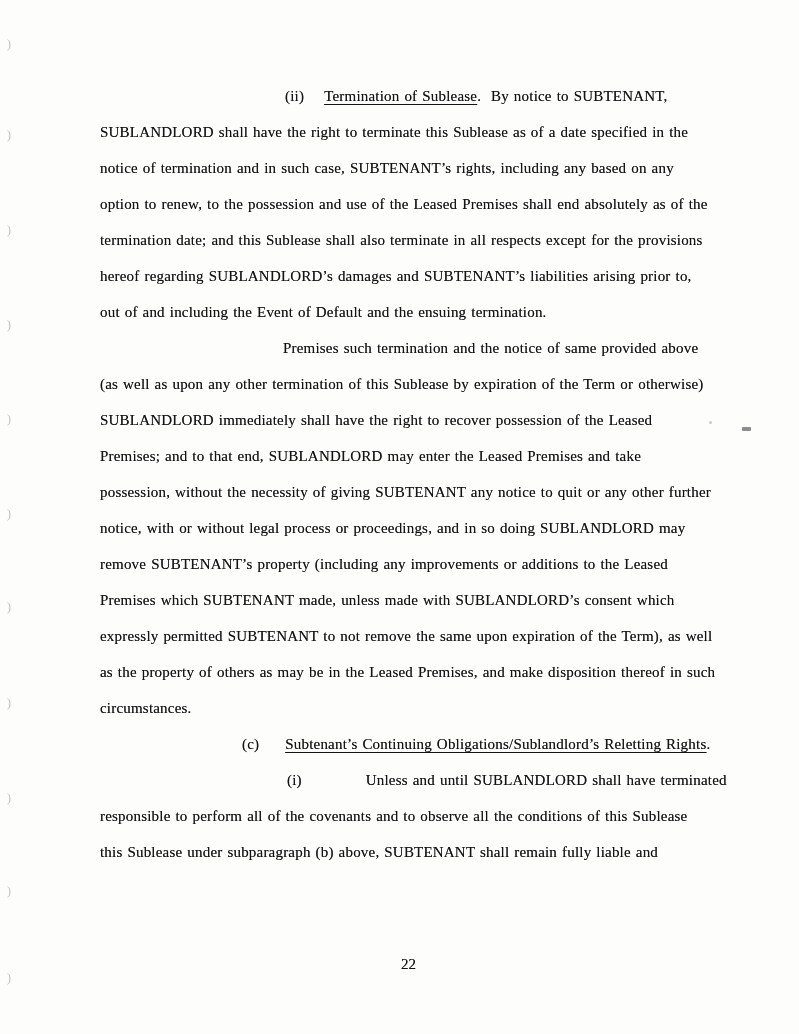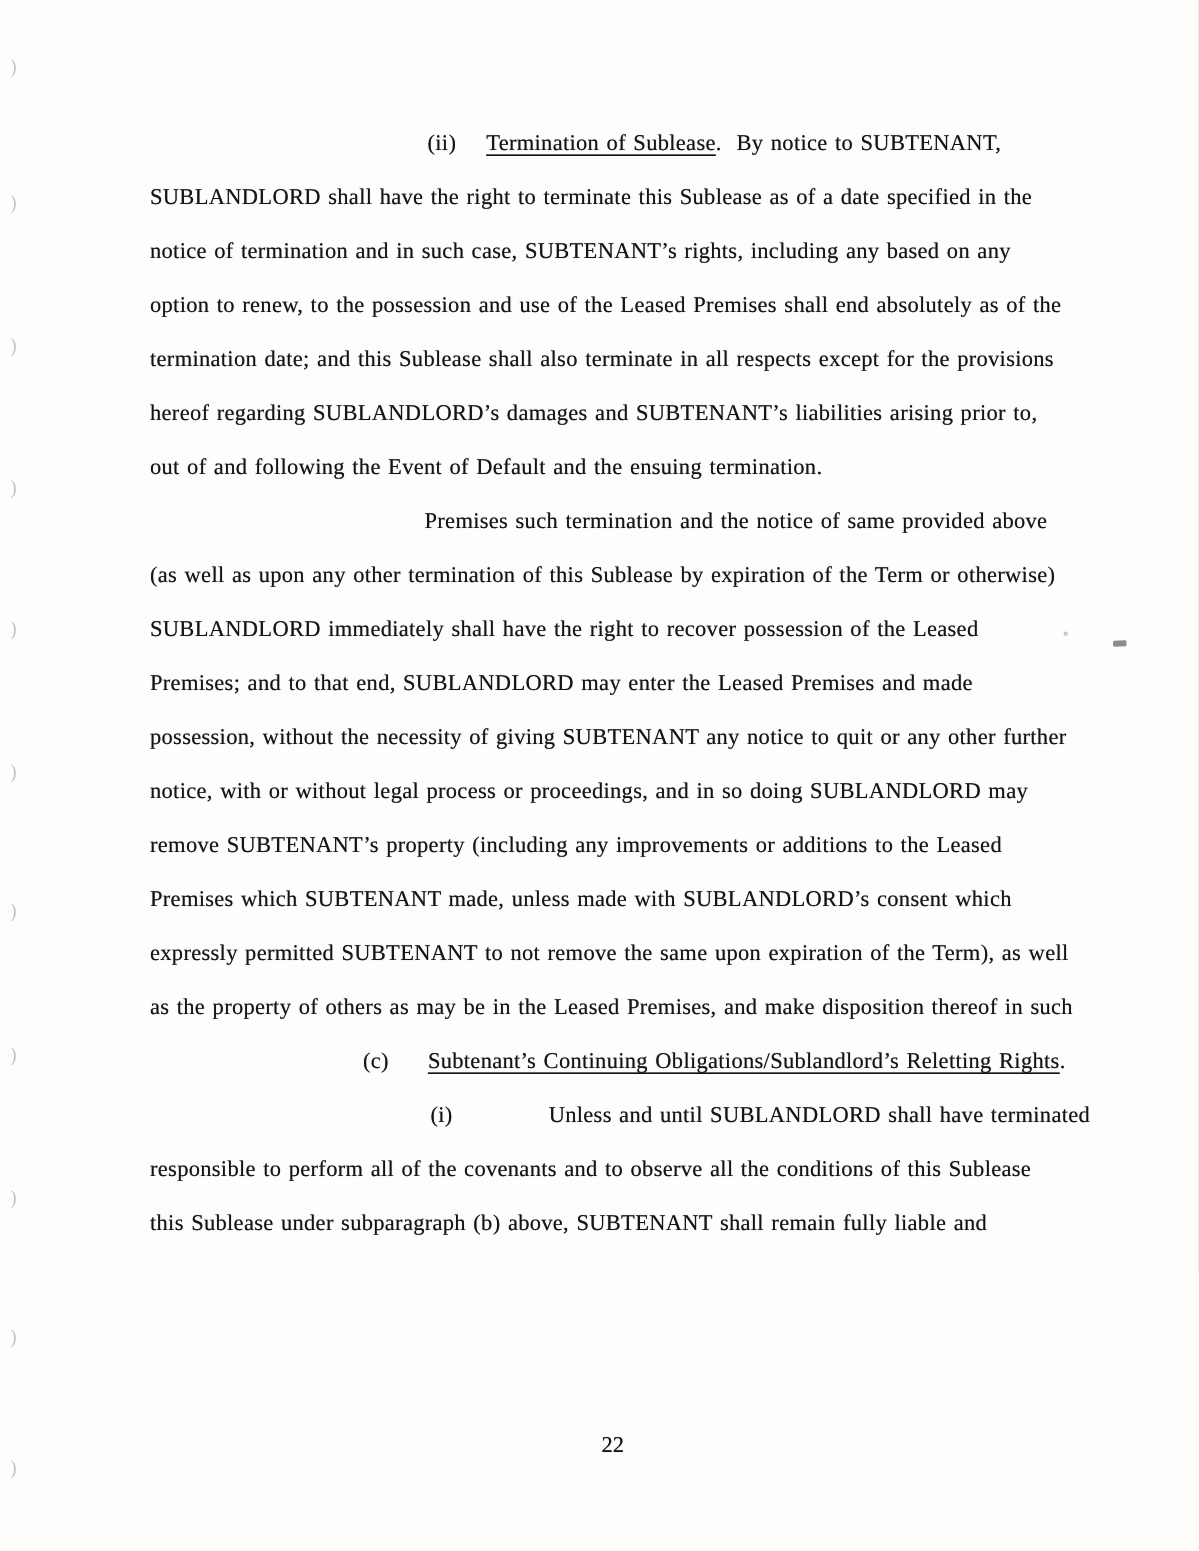--- a/index.html
+++ b/index.html
@@ -78,31 +78,32 @@
 <body>
 
 <div class="page">
   <div class="text-block">
       <div class="line" style="padding-left: 185px;"><span class="seg">(ii)</span><span class="seg underline" style="margin-left: 20px;">Termination of Sublease</span><span class="seg">.  By notice to SUBTENANT,</span></div>
       <div class="line"><span class="seg">SUBLANDLORD shall have the right to terminate this Sublease as of a date specified in the</span></div>
       <div class="line"><span class="seg">notice of termination and in such case, SUBTENANT’s rights, including any based on any</span></div>
       <div class="line"><span class="seg">option to renew, to the possession and use of the Leased Premises shall end absolutely as of the</span></div>
       <div class="line"><span class="seg">termination date; and this Sublease shall also terminate in all respects except for the provisions</span></div>
       <div class="line"><span class="seg">hereof regarding SUBLANDLORD’s damages and SUBTENANT’s liabilities arising prior to,</span></div>
-      <div class="line"><span class="seg">out of and following the Event of Default and the ensuing termination.</span></div>
+      <div class="line"><span class="seg">out of and including the Event of Default and the ensuing termination.</span></div>
       <div class="line" style="padding-left: 183px;"><span class="seg">Premises such termination and the notice of same provided above</span></div>
       <div class="line"><span class="seg">(as well as upon any other termination of this Sublease by expiration of the Term or otherwise)</span></div>
       <div class="line"><span class="seg">SUBLANDLORD immediately shall have the right to recover possession of the Leased</span></div>
-      <div class="line"><span class="seg">Premises; and to that end, SUBLANDLORD may enter the Leased Premises and made</span></div>
+      <div class="line"><span class="seg">Premises; and to that end, SUBLANDLORD may enter the Leased Premises and take</span></div>
       <div class="line"><span class="seg">possession, without the necessity of giving SUBTENANT any notice to quit or any other further</span></div>
       <div class="line"><span class="seg">notice, with or without legal process or proceedings, and in so doing SUBLANDLORD may</span></div>
       <div class="line"><span class="seg">remove SUBTENANT’s property (including any improvements or additions to the Leased</span></div>
       <div class="line"><span class="seg">Premises which SUBTENANT made, unless made with SUBLANDLORD’s consent which</span></div>
       <div class="line"><span class="seg">expressly permitted SUBTENANT to not remove the same upon expiration of the Term), as well</span></div>
       <div class="line"><span class="seg">as the property of others as may be in the Leased Premises, and make disposition thereof in such</span></div>
+      <div class="line"><span class="seg">circumstances.</span></div>
       <div class="line" style="padding-left: 142px;"><span class="seg">(c)</span><span class="seg underline" style="margin-left: 26px;">Subtenant’s Continuing Obligations/Sublandlord’s Reletting Rights</span><span class="seg">.</span></div>
       <div class="line" style="padding-left: 187px;"><span class="seg">(i)</span><span class="seg" style="margin-left: 64px;">Unless and until SUBLANDLORD shall have terminated</span></div>
       <div class="line"><span class="seg">responsible to perform all of the covenants and to observe all the conditions of this Sublease</span></div>
       <div class="line"><span class="seg">this Sublease under subparagraph (b) above, SUBTENANT shall remain fully liable and</span></div>
     </div>
   <div class="page-number">22</div>
   <div id="artifacts">
       <span class="scan-mark" style="top: 38px;">)</span>
       <span class="scan-mark" style="top: 129px;">)</span>
       <span class="scan-mark" style="top: 224px;">)</span>

